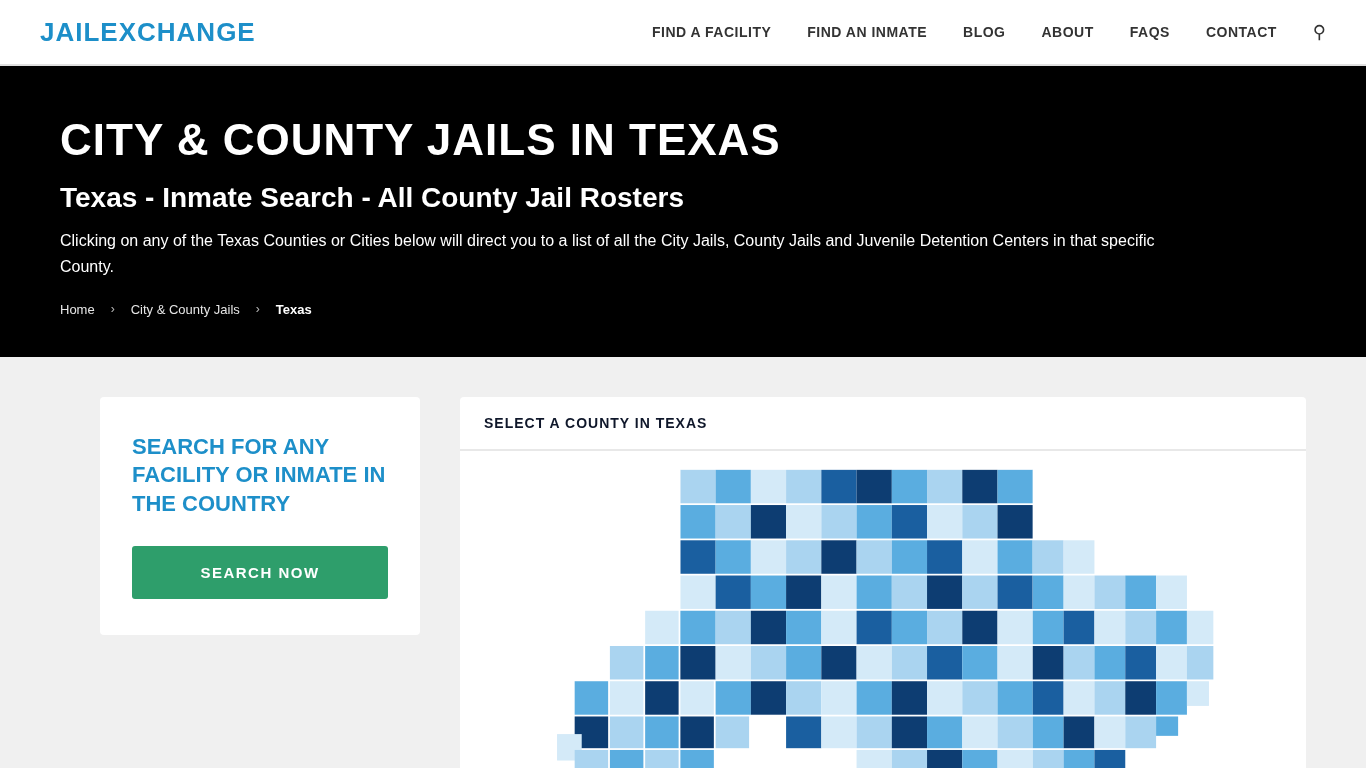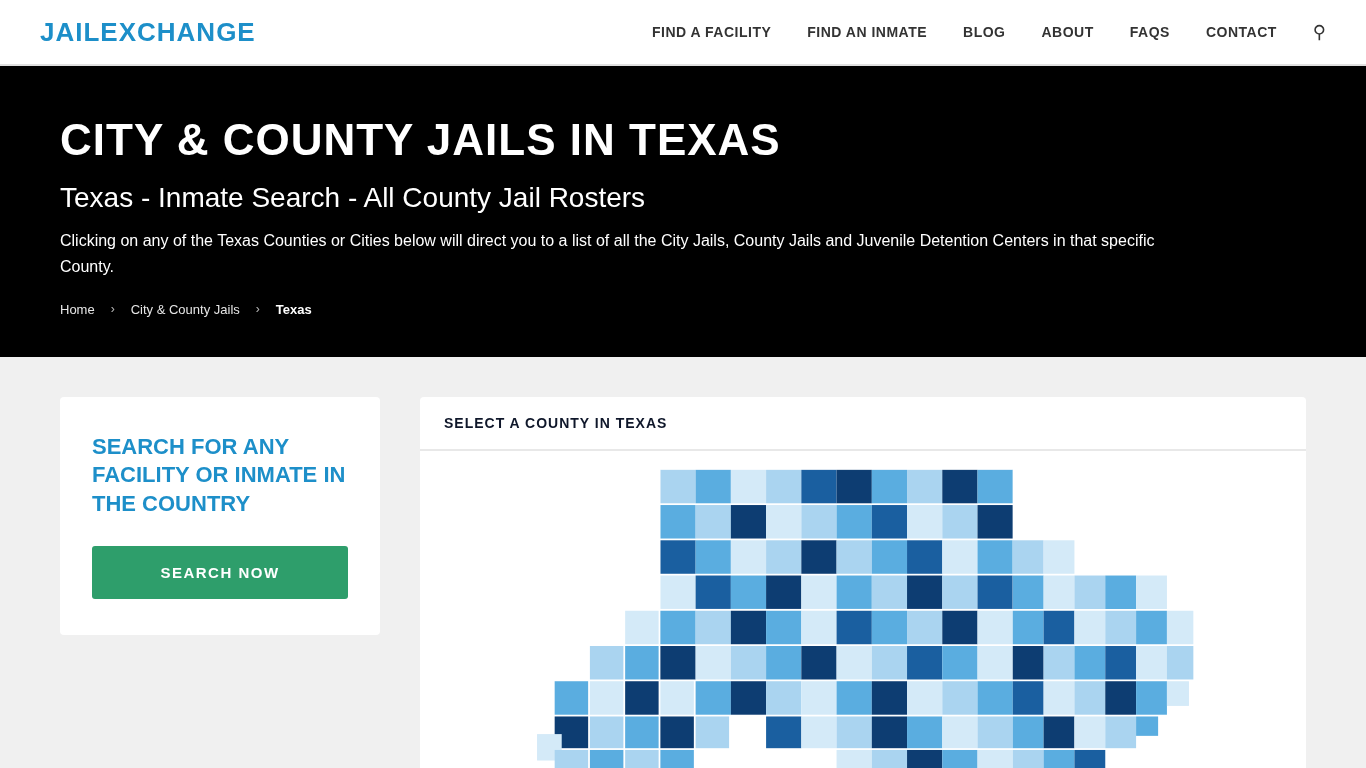--- a/index.html
+++ b/index.html
@@ -53,21 +53,21 @@
     }
     .hero-title {
       font-size: 44px;
       font-weight: 900;
       letter-spacing: 1px;
       margin-bottom: 18px;
       line-height: 1.1;
     }
     .hero-subtitle {
       font-size: 28px;
-      font-weight: 400;
+      font-weight: 700;
       margin-bottom: 14px;
     }
     .hero-desc {
       font-size: 16px;
       font-weight: 400;
       max-width: 1100px;
       line-height: 1.6;
       margin-bottom: 22px;
     }
     .breadcrumb {
@@ -102,20 +102,21 @@
     
     .search-box {
       background: #fff;
       border-radius: 4px;
       padding: 36px 32px;
       width: 316px;
       min-width: 320px;
       flex-shrink: 0;
       margin-right: 40px;
       align-self: flex-start;
+      margin-left: 40px;
     }
     .search-box-title {
       font-size: 22px;
       font-weight: 900;
       color: #1d8fc9;
       line-height: 1.3;
       margin-bottom: 28px;
       text-transform: uppercase;
     }
     .search-now-btn {

